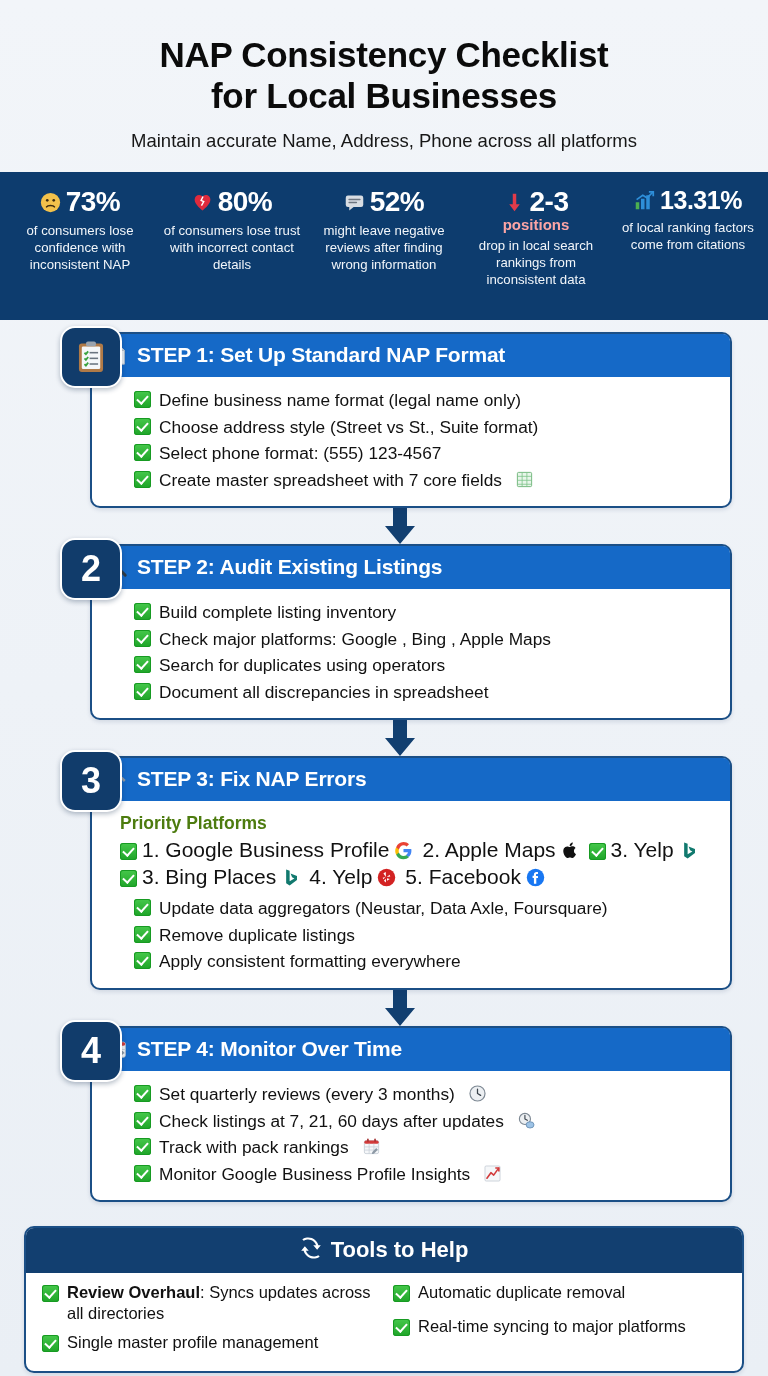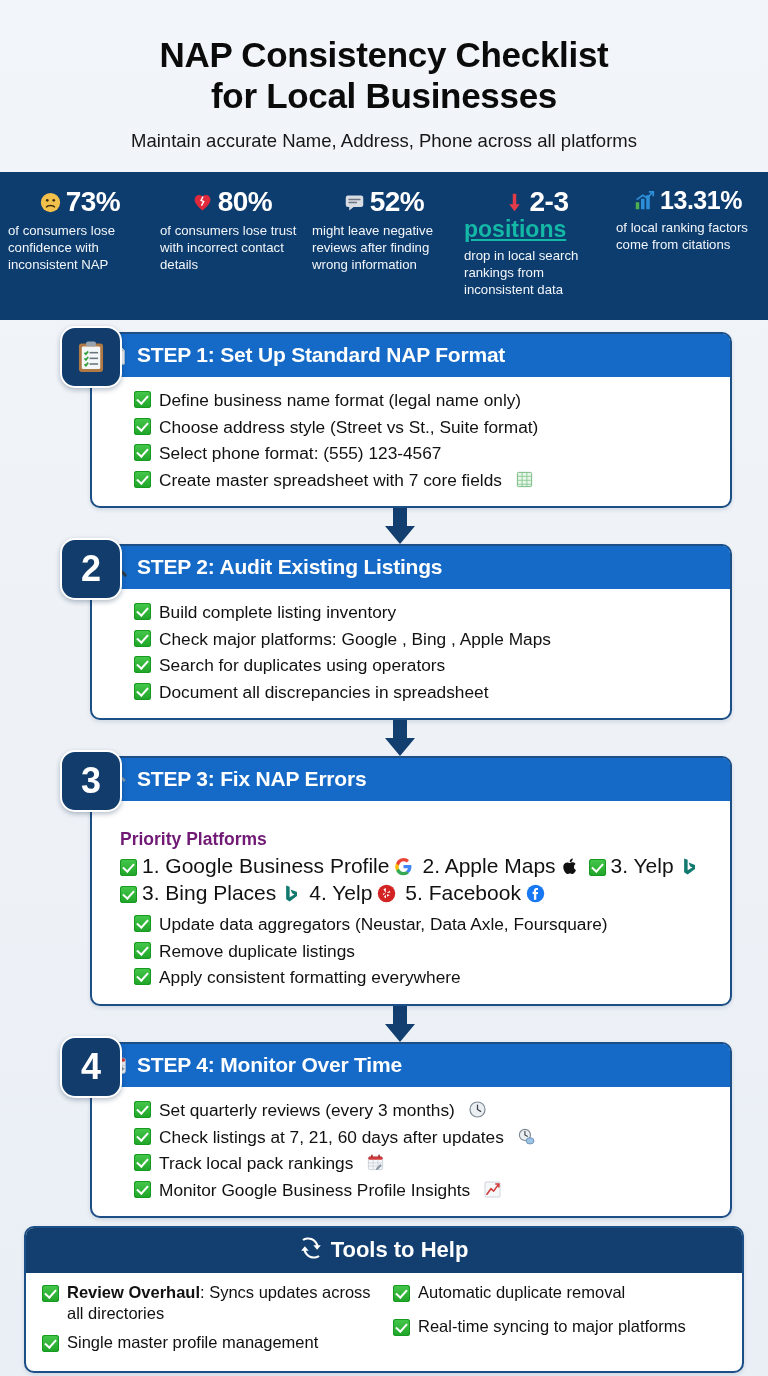--- a/index.html
+++ b/index.html
@@ -15,28 +15,28 @@
   
   .header { padding: 35px 20px 0; text-align: center; }
   .title { font-size: 35px; line-height: 1.16; font-weight: bold;
            color: #0b0b0b; letter-spacing: -0.3px; }
   .subtitle { margin-top: 14px; font-size: 18.5px; color: #171717; }
 
   
   .stats { position: absolute; top: 172px; left: 0; width: 768px; height: 148px;
            background: #0d3c6e; display: flex; align-items: flex-start;
            padding: 14px 4px 0; }
-  .stat { flex: 1; padding: 0 4px; }
+  .stat { flex: 1; text-align: center; padding: 0 4px; }
   .stat-top { display: flex; align-items: center; justify-content: center; gap: 5px;
               white-space: nowrap; }
   .stat-ico { font-size: 21px; line-height: 1; }
   .stat-ico svg { display: block; }
   .stat-val { font-size: 28px; font-weight: bold; color: #ffffff; letter-spacing: -0.5px; }
   .stat-val.small { font-size: 25px; }
-  .stat-unit { font-size: 23px; font-weight: bold; color:#14b8a6; margin-top:-2px;text-decoration:underline; }
+  .stat-unit { font-size: 15px; font-weight: bold; color:#fca5a5; margin-top:-2px; }
   .stat-desc { margin-top: 5px; font-size: 13.2px; line-height: 1.28; color: #f2f6fa; }
 
   
   .flow { position: absolute; top: 332px; left: 16px; width: 768px; }
   .step-wrap { position: relative; margin: 0 auto; width: 680px; }
   .card { position: relative; margin-left: 30px; width: 642px;
           border: 2px solid #1b4f86; border-radius: 10px; background: #ffffff;
           box-shadow: 0 2px 4px rgba(20,50,90,.13); }
   .card-head { background: #1569c7; border-radius: 7px 7px 0 0;
                padding: 9px 14px 10px; display: flex; align-items: center; gap: 9px; }
@@ -56,21 +56,21 @@
            background: #113c6b; border: 2px solid #ffffff; border-radius: 15px;
            display: flex; align-items: center; justify-content: center;
            box-shadow: 0 2px 5px rgba(10,35,70,.3); z-index: 3; }
   .badge-num { font-size: 36px; font-weight: bold; color: #fff; line-height: 1; }
 
   
   .arrow { width: 768px; display: flex; justify-content: center; }
   .arrow svg { display: block; }
 
   
-  .pp-title { font-size: 17.5px; font-weight: bold; color: #701a75; margin: 17px 0 4px -14px; }
+  .pp-title { font-size: 17.5px; font-weight: bold; color: #4d7c0f; margin: 1px 0 4px -14px; }
   .pp-row { display: flex; align-items: center; gap: 9px; margin: 0 0 3px -14px;
             font-size: 21px; color: #111; white-space: nowrap; }
   .pp-item { display: flex; align-items: center; gap: 5px; }
 
   
   .tools { position: absolute; left: 24px; top: 1226px; width: 720px;
            border: 2px solid #1b4f86; border-radius: 10px; background: #fff;
            overflow: hidden; box-shadow: 0 2px 4px rgba(20,50,90,.13); }
   .tools-head { background: #123f70; padding: 9px 0 10px; display: flex;
                 align-items: center; justify-content: center; gap: 9px; }
@@ -417,21 +417,21 @@
               <span class="glyph" style="display: inline-flex; align-items: center; margin-left: 5px; margin-top: 2px;">
                 <svg width="19" height="19" viewBox="0 0 24 24">
                   <circle cx="10" cy="10" r="7" fill="#eceff2" stroke="#7d8893" stroke-width="1.4"></circle>
                   <path d="M10 5.5V10l3 1.8" stroke="#39424b" stroke-width="1.4" fill="none" stroke-linecap="round"></path>
                   <ellipse cx="16.5" cy="17.5" rx="5" ry="4" fill="#9dc3e6" stroke="#5f86ad"></ellipse>
                 </svg>
               </span>
             </div>
             <div class="chk-row">
               <span class="chk"></span>
-              <span>Track local pack rankings</span>
+              <span>Track with pack rankings</span>
               <span class="glyph" style="display: inline-flex; align-items: center; margin-left: 5px; margin-top: 2px;">
                 <svg width="19" height="19" viewBox="0 0 24 24">
                   <rect x="3" y="4.5" width="18" height="16.5" rx="2" fill="#f5f7f9" stroke="#c2cad2"></rect>
                   <rect x="3" y="4.5" width="18" height="4" rx="2" fill="#d23b3b"></rect>
                   <rect x="6.5" y="2" width="2" height="4" rx="1" fill="#a02a2a"></rect>
                   <rect x="15.5" y="2" width="2" height="4" rx="1" fill="#a02a2a"></rect>
                   <g stroke="#c9d0d8">
                     <path d="M3 12.5h18M3 16.5h18M9 8.5v12.5M15 8.5v12.5"></path>
                   </g>
                   <path d="M13 19l5-5 2 2-5 5-2.6.6z" fill="#8d99a5"></path>

